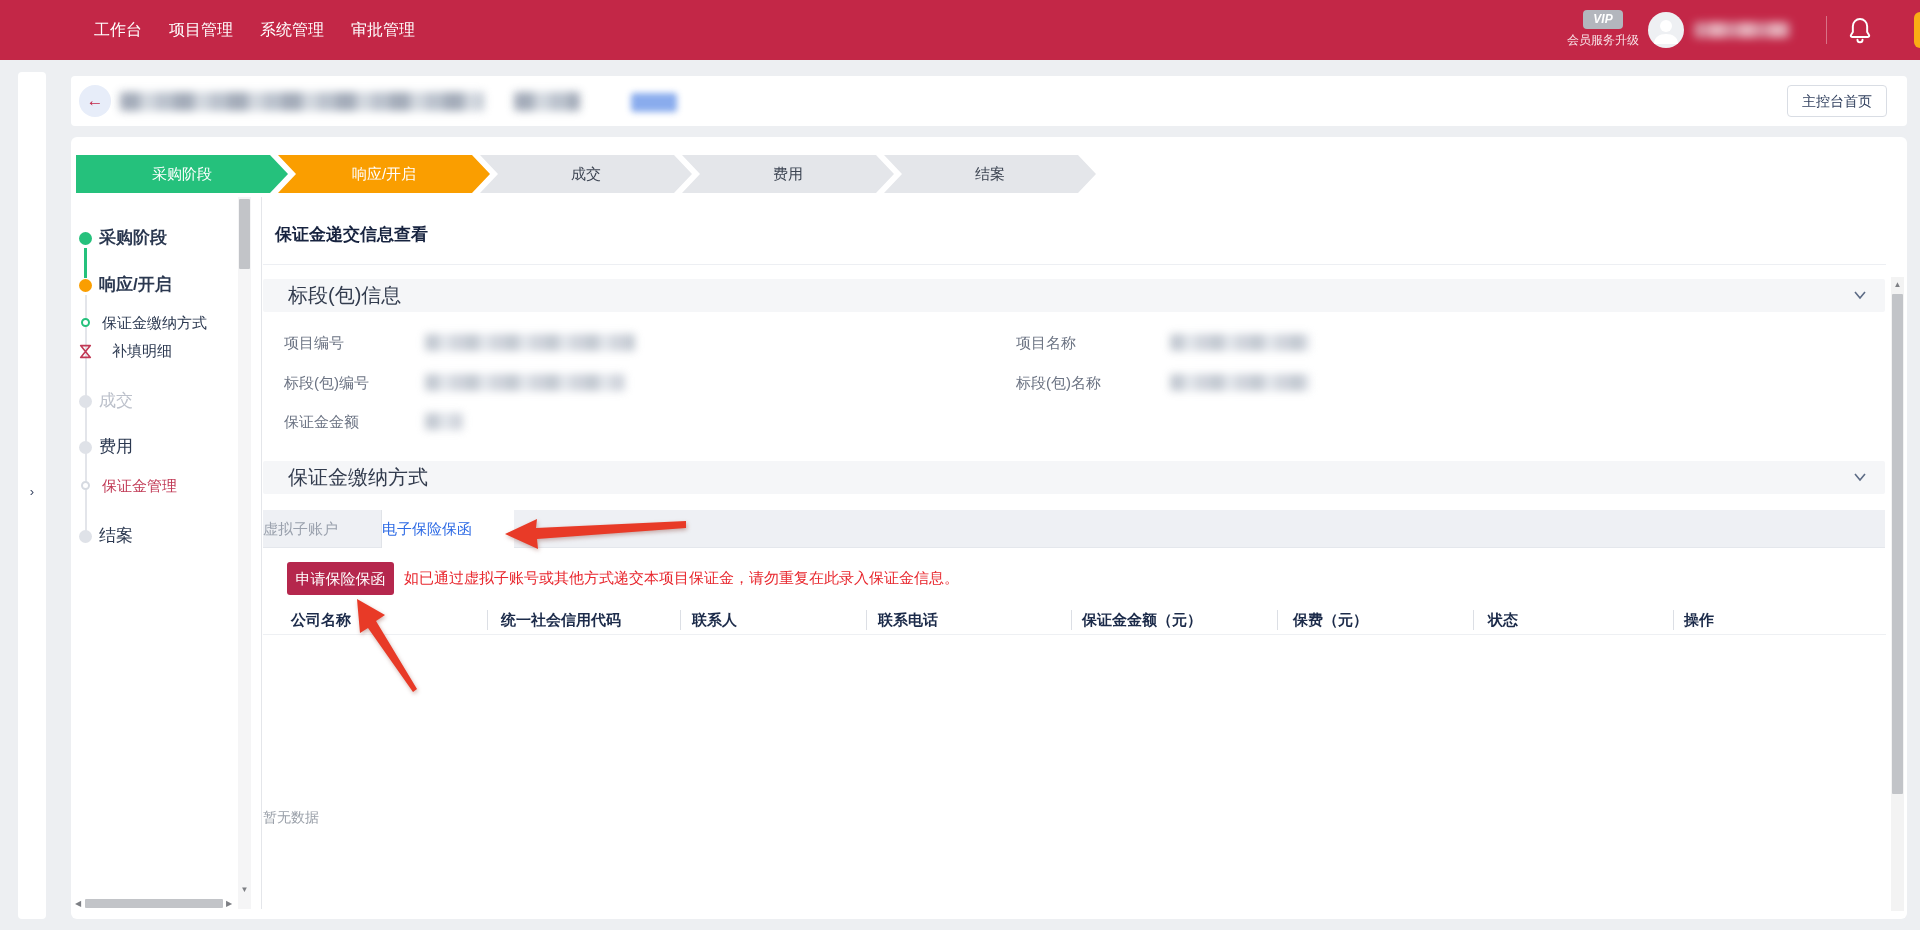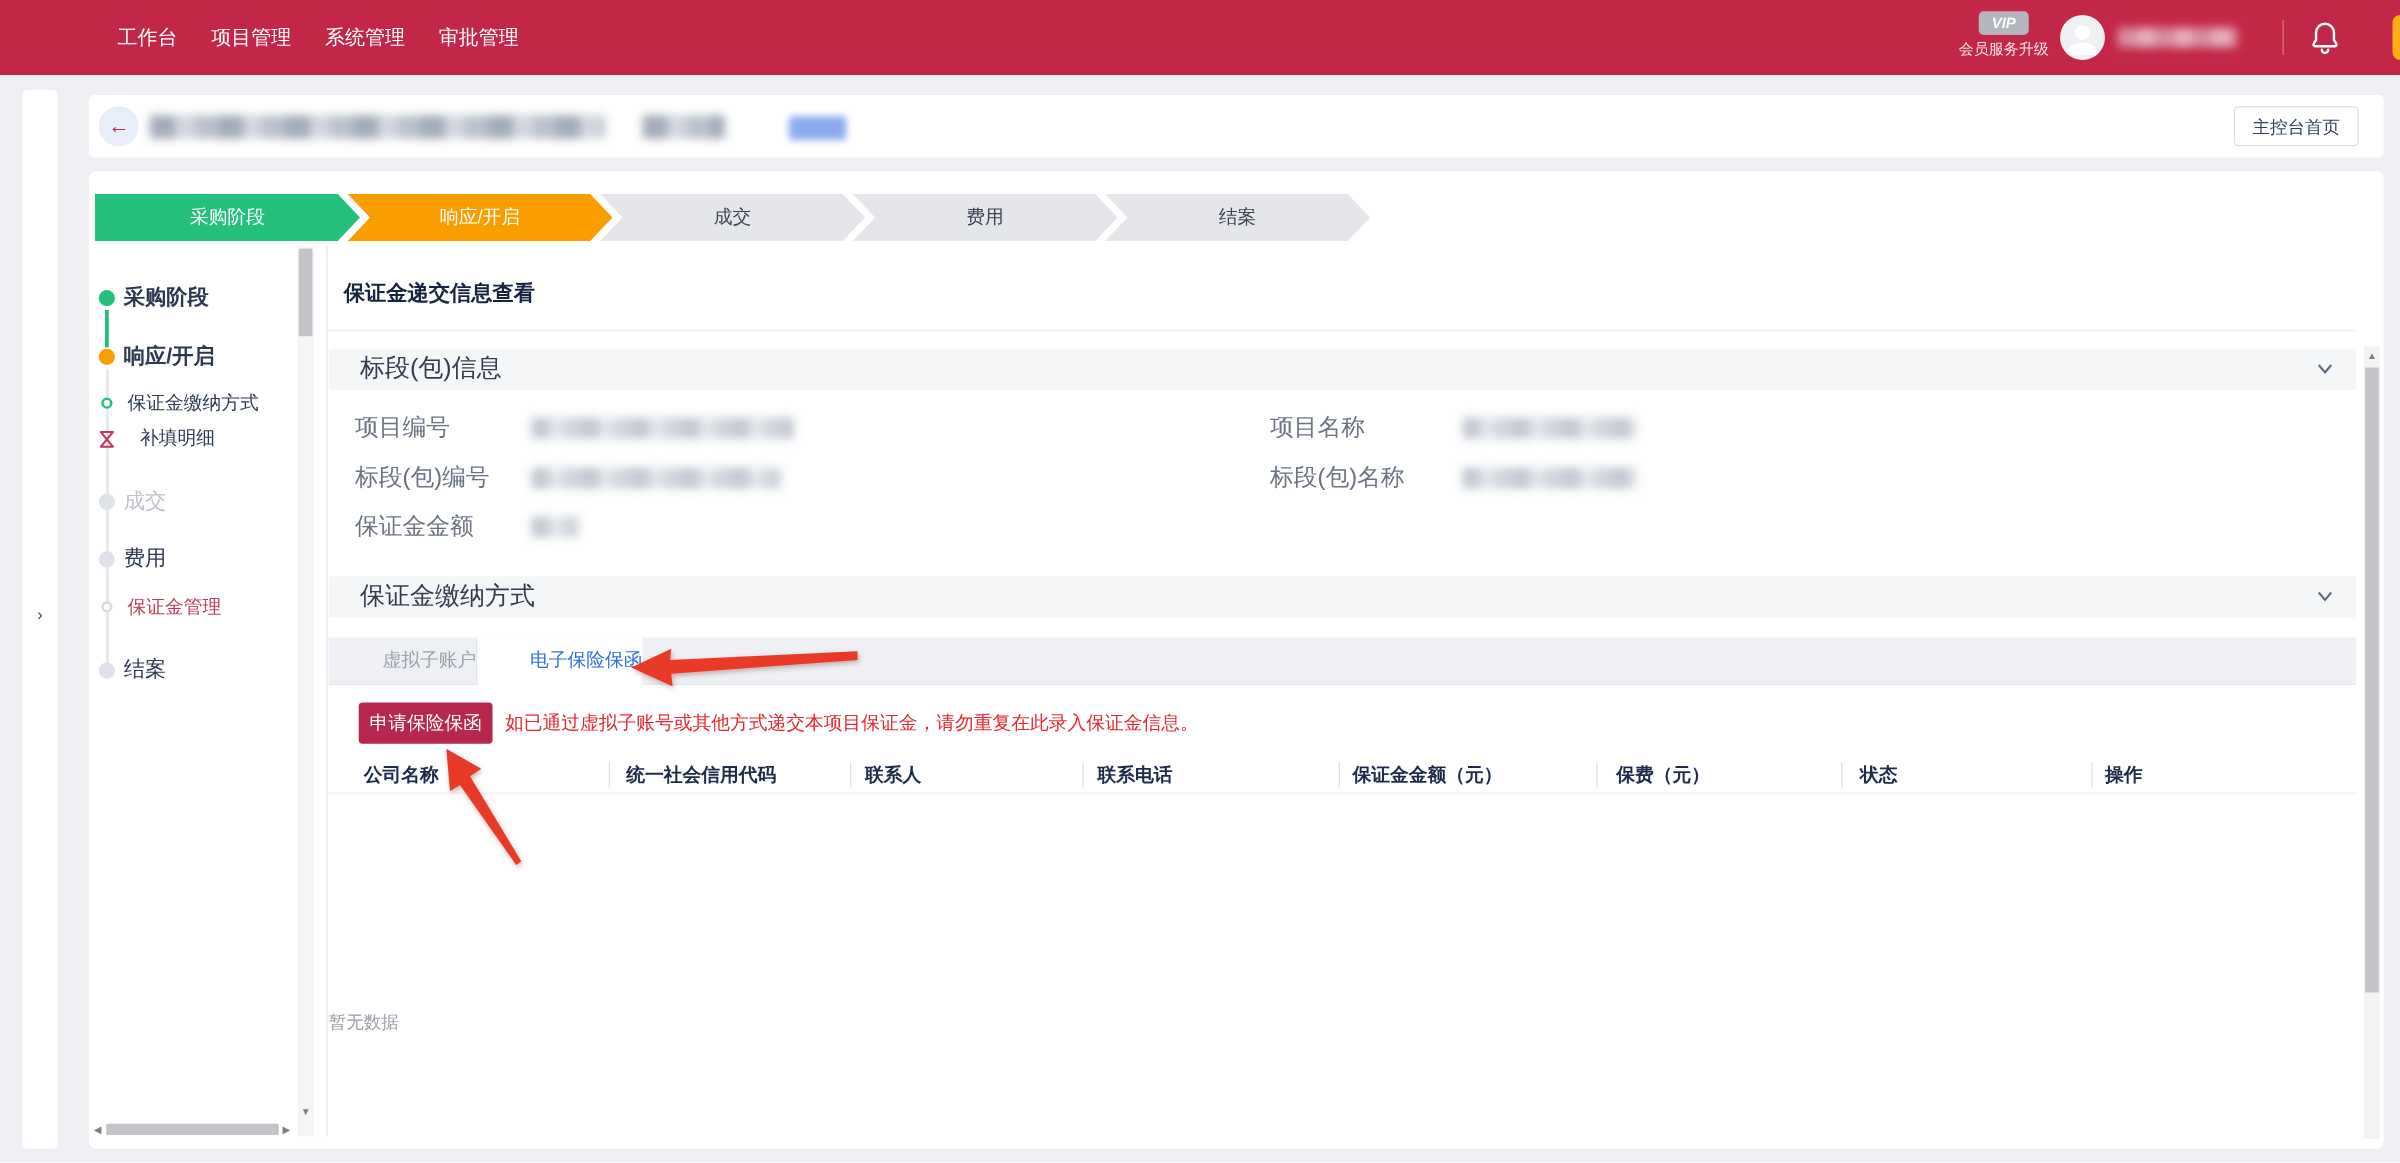--- a/index.html
+++ b/index.html
@@ -67,26 +67,26 @@
   .sb-arrow { position:absolute; font-size:8px; color:#7d7f84; text-align:center; line-height:13px; width:13px; height:13px; cursor:pointer; }
   .v-divider { position:absolute; left:190px; top:60px; width:1px; height:712px; background:#e4e6ea; }
 
   
   .page-title { position:absolute; left:204px; top:86px; font-size:17px; font-weight:bold; color:#17233f; }
   .title-rule { position:absolute; left:192px; top:127px; width:1623px; height:1px; background:#edeff3; }
   .section-bar { position:absolute; left:192px; width:1622px; height:33px; background:#f5f6f8; border-radius:2px;
     font-size:20px; color:#333c4e; line-height:33px; padding-left:25px; }
   .chev-down { position:absolute; right:18px; top:11px; width:14px; height:10px; }
 
-  .field-label { position:absolute; font-size:19px; color:#6b7383; line-height:20px; white-space:nowrap; }
+  .field-label { position:absolute; font-size:15px; color:#6b7383; line-height:20px; white-space:nowrap; }
   .field-blur { position:absolute; height:17px; border-radius:2px; opacity:.85;
     background:repeating-linear-gradient(90deg,#b9c0ca 0 14px,#dde1e7 14px 26px,#c8cdd6 26px 40px); filter:blur(4px); }
 
   .tabbar { position:absolute; left:192px; top:373px; width:1622px; height:38px; background:#eef0f4; border-bottom:1px solid #e4e7ec; }
-  .tab { position:absolute; top:0; height:38px; line-height:38px; text-align:right; font-size:15px; cursor:pointer; }
+  .tab { position:absolute; top:0; height:38px; line-height:38px; text-align:left; font-size:15px; cursor:pointer; }
   .tab-inactive { left:0; width:119px; color:#9aa1ad; border-right:1px solid #e0e3e8; }
   .tab-active { left:119px; width:132px; background:#fff; color:#2e6be5; height:39px; }
 
   .apply-btn { position:absolute; left:216px; top:425px; width:107px; height:33px; background:#b5274d; color:#fff;
     font-size:15px; border:none; border-radius:3px; text-align:center; line-height:33px; cursor:pointer; }
   .warning-text { position:absolute; left:333px; top:432px; font-size:15px; color:#e8262d; white-space:nowrap; }
 
   .thead-row { position:absolute; left:192px; top:468px; width:1623px; height:30px; border-bottom:1px solid #eef0f3; background:#fff; }
   .th { position:absolute; top:474px; font-size:15px; font-weight:bold; color:#1c2b4a; white-space:nowrap; }
   .th-div { position:absolute; top:473px; width:1px; height:20px; background:#dcdfe5; }

